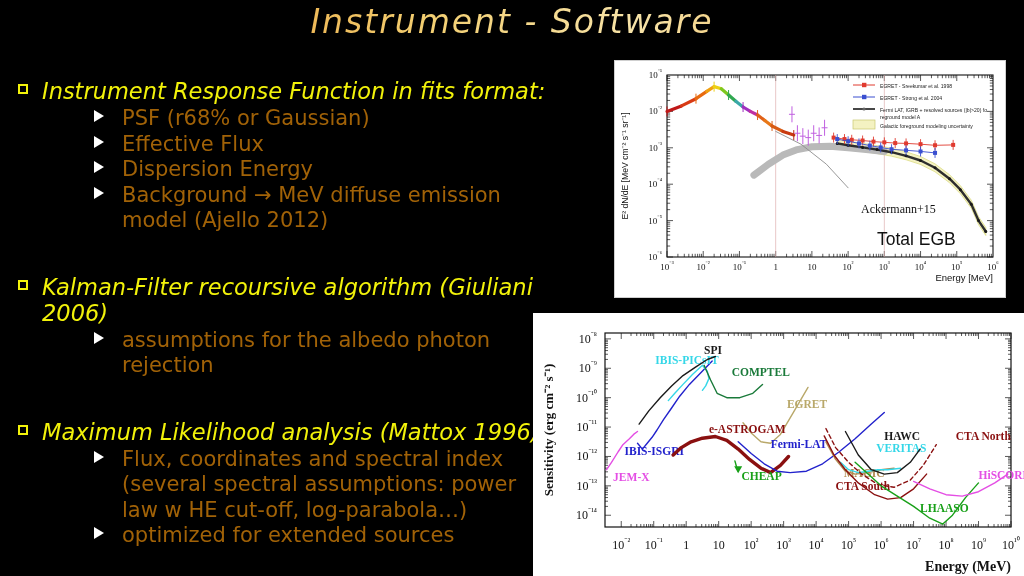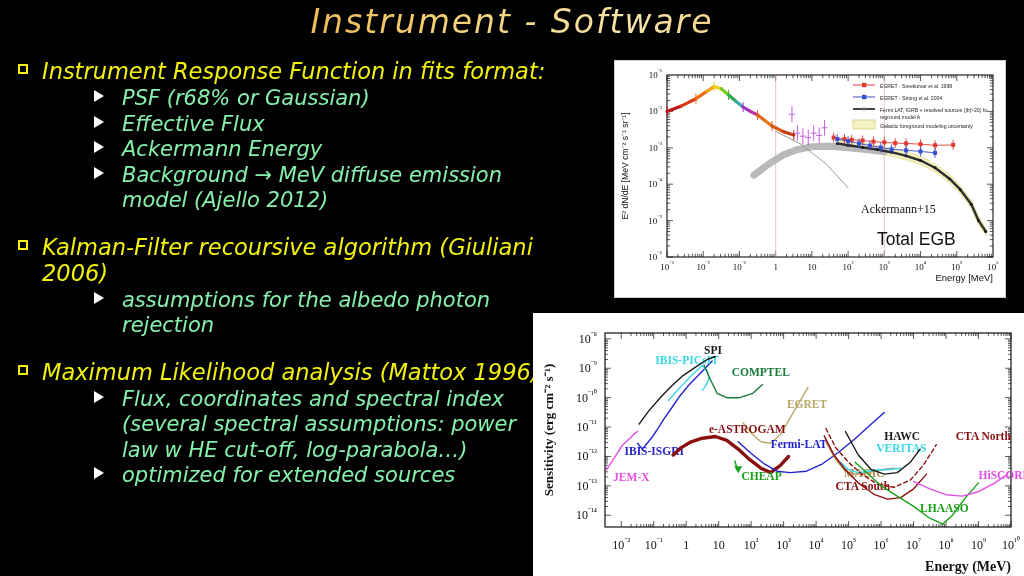--- a/index.html
+++ b/index.html
@@ -12,25 +12,25 @@
     font-family:"DejaVu Sans",sans-serif;
     font-size:33px; font-weight:400; letter-spacing:2px;
     background:linear-gradient(90deg,#d98a2b 0%,#e8a23d 18%,#f3cf72 42%,#f7e3a8 62%,#efb955 86%,#e49a35 100%);
     -webkit-background-clip:text; background-clip:text; color:transparent;
     font-style:italic;
   }
 
   
   .content{position:absolute;left:10px;top:58px;width:545px;}
   .lvl1{position:relative;color:#f2f20a;font-size:22.5px;line-height:26px;
-        font-style:italic;padding-left:32px;margin-bottom:2px;}
+        font-style:italic;padding-left:32px;margin-bottom:2px;margin-top:20px;}
   .lvl1 .sq{position:absolute;left:8px;top:6px;width:10px;height:10px;
         border:2px solid #f2f20a;background:transparent;box-sizing:border-box;}
-  .lvl2{position:relative;color:#86efac;font-size:21px;line-height:25.5px;
-        font-style:italic;padding-left:112px;}
+  .lvl2{position:relative;color:#a16207;font-size:21px;line-height:25.5px;
+        padding-left:112px;}
   .lvl2 .ar{position:absolute;left:84px;top:4px;width:0;height:0;
         border-top:6px solid transparent;border-bottom:6px solid transparent;
         border-left:10px solid #fff;}
   .gap{height:20px;}
 
   
   .fig-top{position:absolute;left:614px;top:60px;width:392px;height:238px;background:#fff;
            border:1px solid #cfcfcf;box-sizing:border-box;}
   .fig-bot{position:absolute;left:533px;top:313px;width:491px;height:263px;background:#fff;
            box-sizing:border-box;}
@@ -52,21 +52,21 @@
     <div class="lvl2">
       <span class="ar"></span>
       <span>PSF (r68% or Gaussian)</span>
     </div>
     <div class="lvl2">
       <span class="ar"></span>
       <span>Effective Flux</span>
     </div>
     <div class="lvl2">
       <span class="ar"></span>
-      <span>Ackermann Energy</span>
+      <span>Dispersion Energy</span>
     </div>
     <div class="lvl2">
       <span class="ar"></span>
       <span>Background → MeV diffuse emission model (Ajello 2012)</span>
     </div>
 
     <div class="gap"></div>
 
     <div class="lvl1">
       <span class="sq"></span>

